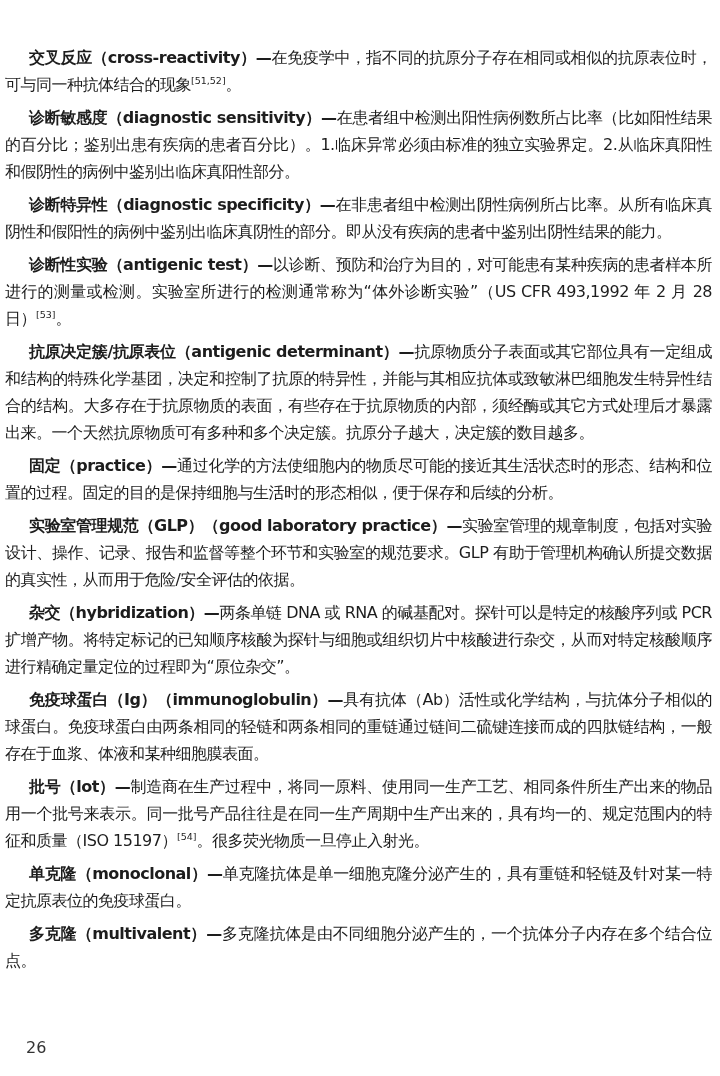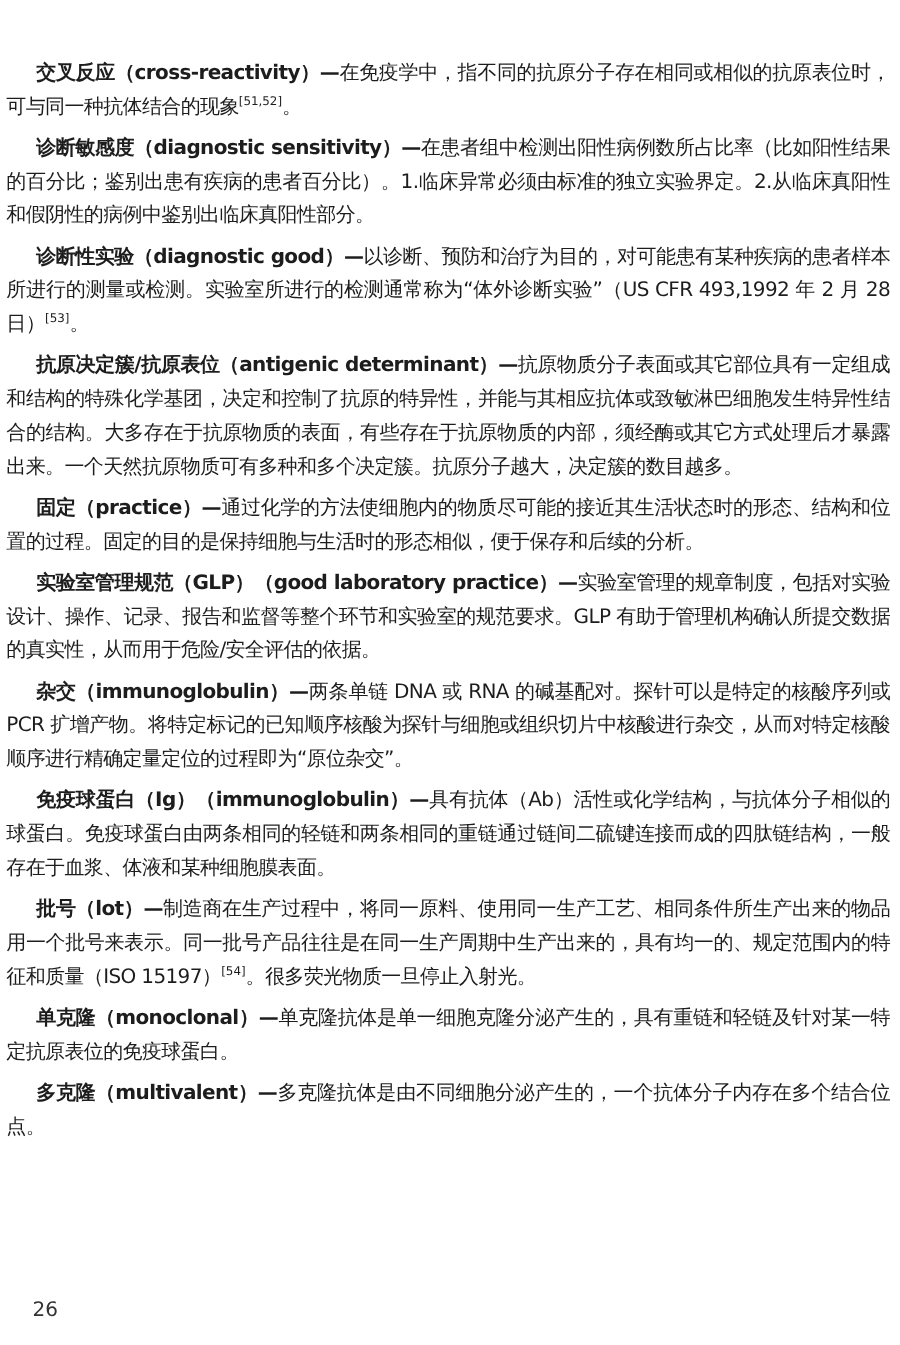--- a/index.html
+++ b/index.html
@@ -48,31 +48,32 @@
 </head>
 <body>
 
 <div class="page">
   <div class="content">
 
     <p class="entry"><b>交叉反应（cross-reactivity）—</b><span>在免疫学中，指不同的抗原分子存在相同或相似的抗原表位时，可与同一种抗体结合的现象</span><sup>[51,52]</sup><span>。</span></p>
 
     <p class="entry"><b>诊断敏感度（diagnostic sensitivity）—</b><span>在患者组中检测出阳性病例数所占比率（比如阳性结果的百分比；鉴别出患有疾病的患者百分比）。1.临床异常必须由标准的独立实验界定。2.从临床真阳性和假阴性的病例中鉴别出临床真阳性部分。</span><sup></sup><span></span></p>
 
+    <p class="entry"><b>诊断特异性（diagnostic specificity）—</b><span>在非患者组中检测出阴性病例所占比率。从所有临床真阴性和假阳性的病例中鉴别出临床真阴性的部分。即从没有疾病的患者中鉴别出阴性结果的能力。</span><sup></sup><span></span></p>
 
-    <p class="entry"><b>诊断性实验（diagnostic good）—</b><span>以诊断、预防和治疗为目的，对可能患有某种疾病的患者样本所进行的测量或检测。实验室所进行的检测通常称为“体外诊断实验”（US CFR 493,1992 年 2 月 28 日）</span><sup>[53]</sup><span>。</span></p>
+    <p class="entry"><b>诊断性实验（antigenic test）—</b><span>以诊断、预防和治疗为目的，对可能患有某种疾病的患者样本所进行的测量或检测。实验室所进行的检测通常称为“体外诊断实验”（US CFR 493,1992 年 2 月 28 日）</span><sup>[53]</sup><span>。</span></p>
 
     <p class="entry"><b>抗原决定簇/抗原表位（antigenic determinant）—</b><span>抗原物质分子表面或其它部位具有一定组成和结构的特殊化学基团，决定和控制了抗原的特异性，并能与其相应抗体或致敏淋巴细胞发生特异性结合的结构。大多存在于抗原物质的表面，有些存在于抗原物质的内部，须经酶或其它方式处理后才暴露出来。一个天然抗原物质可有多种和多个决定簇。抗原分子越大，决定簇的数目越多。</span><sup></sup><span></span></p>
 
     <p class="entry"><b>固定（practice）—</b><span>通过化学的方法使细胞内的物质尽可能的接近其生活状态时的形态、结构和位置的过程。固定的目的是保持细胞与生活时的形态相似，便于保存和后续的分析。</span><sup></sup><span></span></p>
 
 
     <p class="entry"><b>实验室管理规范（GLP）（good laboratory practice）—</b><span>实验室管理的规章制度，包括对实验设计、操作、记录、报告和监督等整个环节和实验室的规范要求。GLP 有助于管理机构确认所提交数据的真实性，从而用于危险/安全评估的依据。</span><sup></sup><span></span></p>
 
-    <p class="entry"><b>杂交（immunoglobulin）—</b><span>两条单链 DNA 或 RNA 的碱基配对。探针可以是特定的核酸序列或 PCR 扩增产物。将特定标记的已知顺序核酸为探针与细胞或组织切片中核酸进行杂交，从而对特定核酸顺序进行精确定量定位的过程即为“原位杂交”。</span><sup></sup><span></span></p>
+    <p class="entry"><b>杂交（hybridization）—</b><span>两条单链 DNA 或 RNA 的碱基配对。探针可以是特定的核酸序列或 PCR 扩增产物。将特定标记的已知顺序核酸为探针与细胞或组织切片中核酸进行杂交，从而对特定核酸顺序进行精确定量定位的过程即为“原位杂交”。</span><sup></sup><span></span></p>
 
     <p class="entry"><b>免疫球蛋白（Ig）（immunoglobulin）—</b><span>具有抗体（Ab）活性或化学结构，与抗体分子相似的球蛋白。免疫球蛋白由两条相同的轻链和两条相同的重链通过链间二硫键连接而成的四肽链结构，一般存在于血浆、体液和某种细胞膜表面。</span><sup></sup><span></span></p>
 
     <p class="entry"><b>批号（lot）—</b><span>制造商在生产过程中，将同一原料、使用同一生产工艺、相同条件所生产出来的物品用一个批号来表示。同一批号产品往往是在同一生产周期中生产出来的，具有均一的、规定范围内的特征和质量（ISO 15197）</span><sup>[54]</sup><span>。很多荧光物质一旦停止入射光。</span></p>
 
     <p class="entry"><b>单克隆（monoclonal）—</b><span>单克隆抗体是单一细胞克隆分泌产生的，具有重链和轻链及针对某一特定抗原表位的免疫球蛋白。</span><sup></sup><span></span></p>
 
     <p class="entry"><b>多克隆（multivalent）—</b><span>多克隆抗体是由不同细胞分泌产生的，一个抗体分子内存在多个结合位点。</span><sup></sup><span></span></p>
 
   </div>

